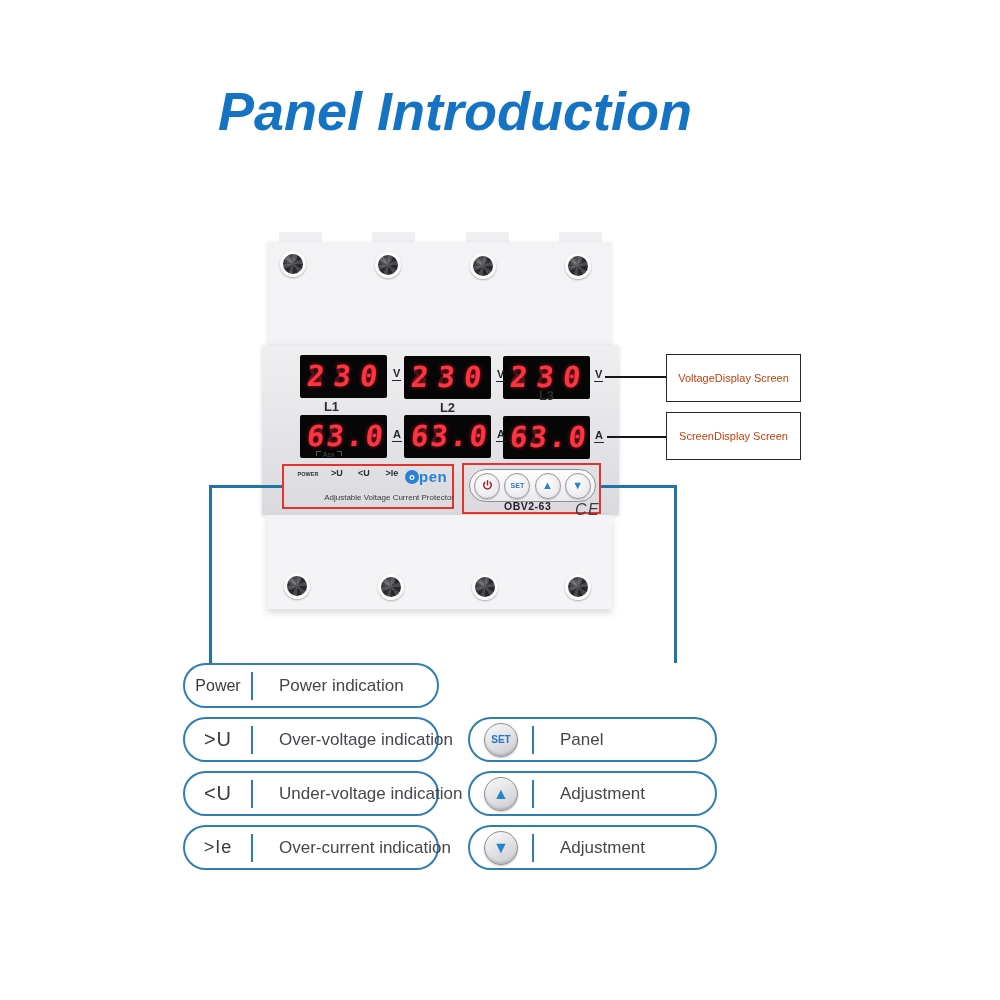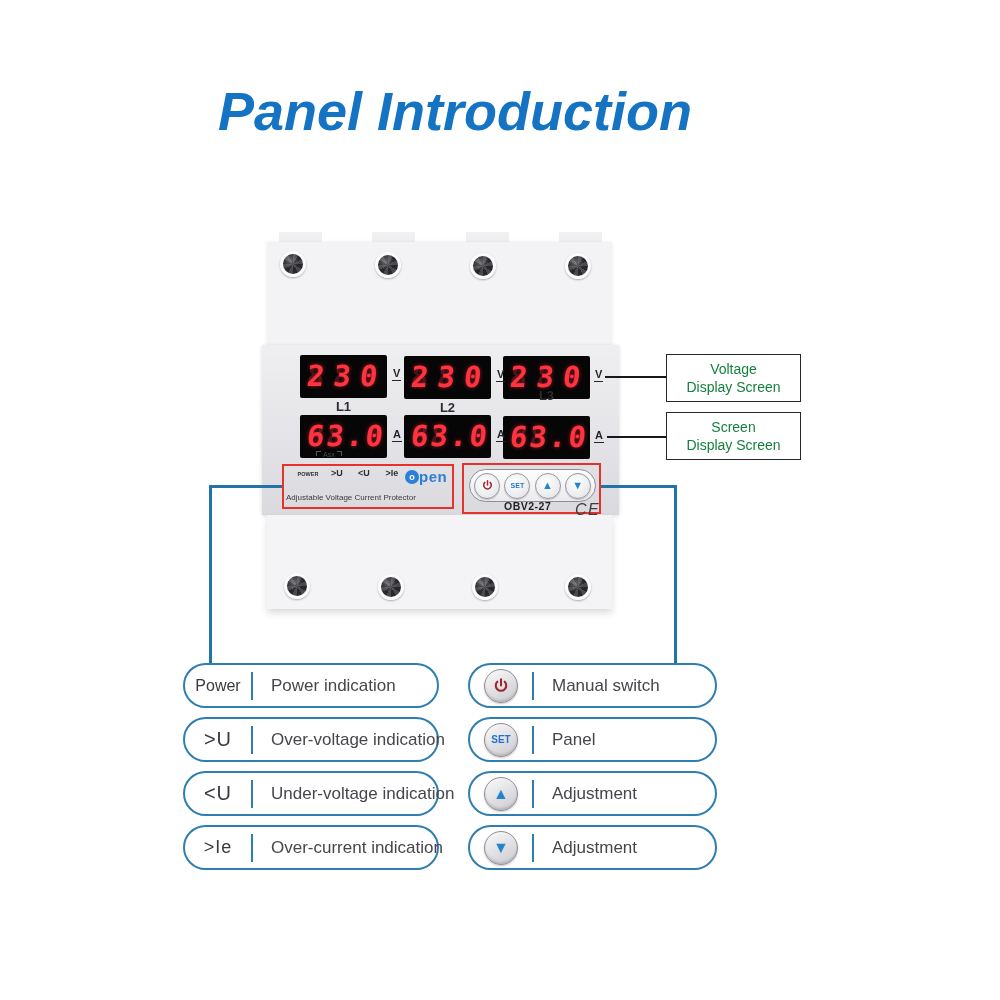--- a/index.html
+++ b/index.html
@@ -57,54 +57,54 @@
   .ind .lbl { display:block; font-size:9px; font-weight:bold; color:#2e2e33; line-height:1; white-space:nowrap; }
   .ind.small .lbl { font-size:5.5px; padding-top:3px; }
   .ind .dot { width:9px; height:9px; border-radius:50%; margin:4px auto 0;
               background:radial-gradient(circle at 35% 30%, #5e5e64, #0d0d0f 65%); }
 
   .brand { position:absolute; left:405px; top:469px; display:flex; align-items:center; }
   .brand .bo { display:inline-flex; width:14px; height:14px; border-radius:50%; background:#2b80d6;
                color:#fff; font-size:9px; font-weight:bold; align-items:center; justify-content:center; }
   .brand .br { font-size:15px; font-weight:bold; color:#2b80d6; letter-spacing:.5px; line-height:1; }
 
-  .prod { position:absolute; left:286px; top:493px; width:168px; font-size:8px; color:#3a3a40; white-space:nowrap; }
+  .prod { position:absolute; left:286px; top:493px; width:168px; font-size:8px; color:#3a3a40; white-space:nowrap;text-align:right; }
 
   .btnpill { position:absolute; left:469px; top:469px; width:127px; height:33px;
              border:1.5px solid #8e8e94; border-radius:17px;
              background:linear-gradient(#fdfdfe,#ebebee);
              display:flex; align-items:center; justify-content:space-evenly; }
   .dbtn { width:26px; height:26px; border-radius:50%; border:1px solid #97979d;
           background:radial-gradient(circle at 40% 35%, #ffffff, #e1e1e5);
           box-shadow:0 1px 1px rgba(0,0,0,.18);
           display:flex; align-items:center; justify-content:center; }
   .dbtn .settxt { font-size:7px; font-weight:bold; color:#2575c8; }
   .dbtn .arr { font-size:11px; color:#2585cc; line-height:1; }
   .model { position:absolute; left:504px; top:500px; font-size:10.5px; font-weight:bold; color:#222228; letter-spacing:.5px; }
   .cemark { position:absolute; left:575px; top:501px; font-size:16px; font-style:italic; color:#3c3c42; letter-spacing:1.5px; }
 
   
   .bl { position:absolute; height:2px; background:#17171a; }
   .cl { position:absolute; background:#2273a8; }
 
   
   .scbox { position:absolute; left:666px; width:135px; height:48px; border:1.5px solid #27272b;
-           background:#fff; display:flex; flex-direction:column; align-items:center; justify-content:center;
-           font-size:14px; color:#15803d; line-height:1.32; }
+           background:#fff; display:flex; flex-direction:row; align-items:center; justify-content:center;
+           font-size:11px; color:#c2410c; line-height:1.32; }
 
   
   .pill { position:absolute; height:45px; border:2px solid #2e7fb0; border-radius:23px;
           background:#fff; display:flex; align-items:center; }
   .pill-l { left:183px; width:256px; }
   .pill-r { left:468px; width:249px; }
   .sym { width:66px; text-align:center; color:#3a3a40; flex:none; }
   .sym-word { font-size:16px; }
   .sym-math { font-size:20px; letter-spacing:1px; }
   .pdiv { width:2px; height:28px; background:#2e7fb0; flex:none; }
-  .pdesc { margin-left:18px; font-size:17px; color:#46464c; white-space:nowrap; }
+  .pdesc { margin-left:26px; font-size:17px; color:#46464c; white-space:nowrap; }
   .licon { width:62px; display:flex; justify-content:center; flex:none; }
   .iconc { width:34px; height:34px; border-radius:50%; border:1px solid #8f8f96;
            background:linear-gradient(150deg,#fbfbfc,#c9c9cf);
            box-shadow:0 1px 2px rgba(0,0,0,.22), inset 0 -2px 2px rgba(0,0,0,.12);
            display:flex; align-items:center; justify-content:center; }
   .iconc .settxt2 { font-size:10px; font-weight:bold; color:#2474c8; }
   .iconc .arr2 { font-size:16px; color:#2585cc; line-height:1; }
 </style>
 </head>
 <body>
@@ -143,21 +143,21 @@
       <span class="seg lit sp-v">230</span>
     </div>
     <div class="disp" style="left:503px;top:356px">
       <span class="seg ghost sp-v">888</span>
       <span class="seg lit sp-v">230</span>
     </div>
     <span class="unit" style="left:392px;top:367px">V</span>
     <span class="unit" style="left:496px;top:368px">V</span>
     <span class="unit" style="left:594px;top:368px">V</span>
 
-    <span class="phl" style="left:300px;top:399px">L1</span>
+    <span class="phl" style="left:288px;top:399px">L1</span>
     <span class="phl" style="left:404px;top:400px">L2</span>
     <span class="phl" style="left:503px;top:388px">L3</span>
 
     <div class="disp" style="left:300px;top:415px">
       <span class="seg ghost sp-a">88.8</span>
       <span class="seg lit sp-a">63.0</span>
     </div>
     <div class="disp" style="left:404px;top:415px">
       <span class="seg ghost sp-a">88.8</span>
       <span class="seg lit sp-a">63.0</span>
@@ -211,21 +211,21 @@
       <span class="dbtn">
         <span class="settxt">SET</span>
       </span>
       <span class="dbtn">
         <span class="arr">▲</span>
       </span>
       <span class="dbtn">
         <span class="arr">▼</span>
       </span>
     </div>
-    <span class="model">OBV2-27</span>
+    <span class="model">OBV2-63</span>
     <span class="cemark">CE</span>
   </div>
 
   <div class="bl" style="left:605px;top:376px;width:61px"></div>
   <div class="bl" style="left:607px;top:436px;width:59px"></div>
 
   <div class="cl" style="left:209px;top:485px;width:73px;height:3px"></div>
   <div class="cl" style="left:209px;top:485px;width:3px;height:178px"></div>
   <div class="cl" style="left:601px;top:485px;width:76px;height:3px"></div>
   <div class="cl" style="left:674px;top:485px;width:3px;height:178px"></div>
@@ -253,32 +253,20 @@
     <span class="sym sym-math">&lt;U</span>
     <span class="pdiv"></span>
     <span class="pdesc">Under-voltage indication</span>
   </div>
   <div class="pill pill-l" style="top:825px">
     <span class="sym sym-math" style="font-size:18px">&gt;Ie</span>
     <span class="pdiv"></span>
     <span class="pdesc">Over-current indication</span>
   </div>
 
-  <div class="pill pill-r" style="top:663px">
-    <span class="licon">
-      <span class="iconc">
-        <svg width="18" height="18" viewBox="0 0 24 24" fill="none" stroke="#9c2731" stroke-width="2.8" stroke-linecap="round">
-          <path d="M12 3.2v8"></path>
-            <path d="M7.1 6.3a7 7 0 1 0 9.8 0"></path>
-        </svg>
-      </span>
-    </span>
-    <span class="pdiv"></span>
-    <span class="pdesc">Manual switch</span>
-  </div>
   <div class="pill pill-r" style="top:717px">
     <span class="licon">
       <span class="iconc">
         <span class="settxt2">SET</span>
       </span>
     </span>
     <span class="pdiv"></span>
     <span class="pdesc">Panel</span>
   </div>
   <div class="pill pill-r" style="top:771px">

